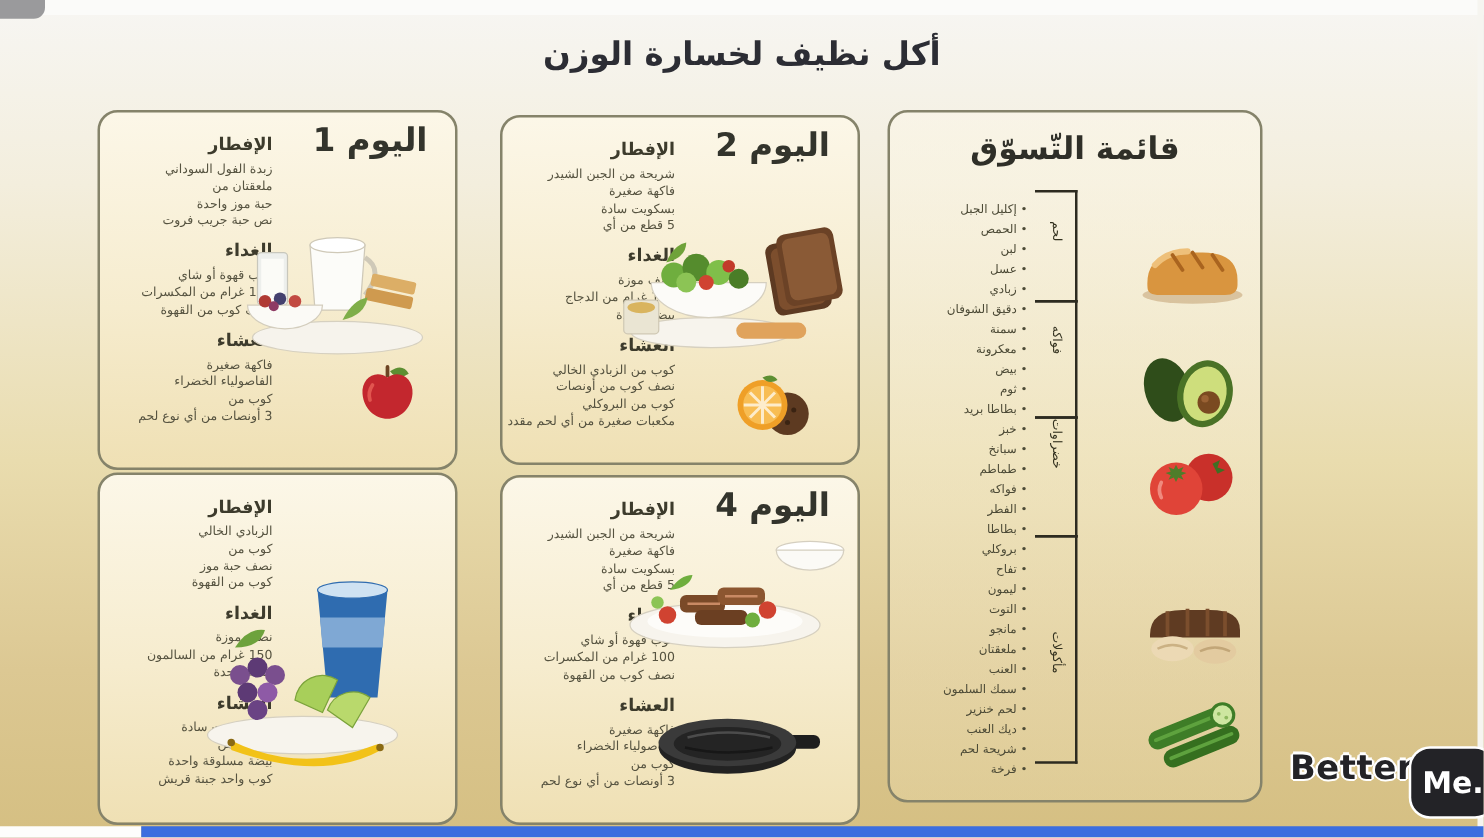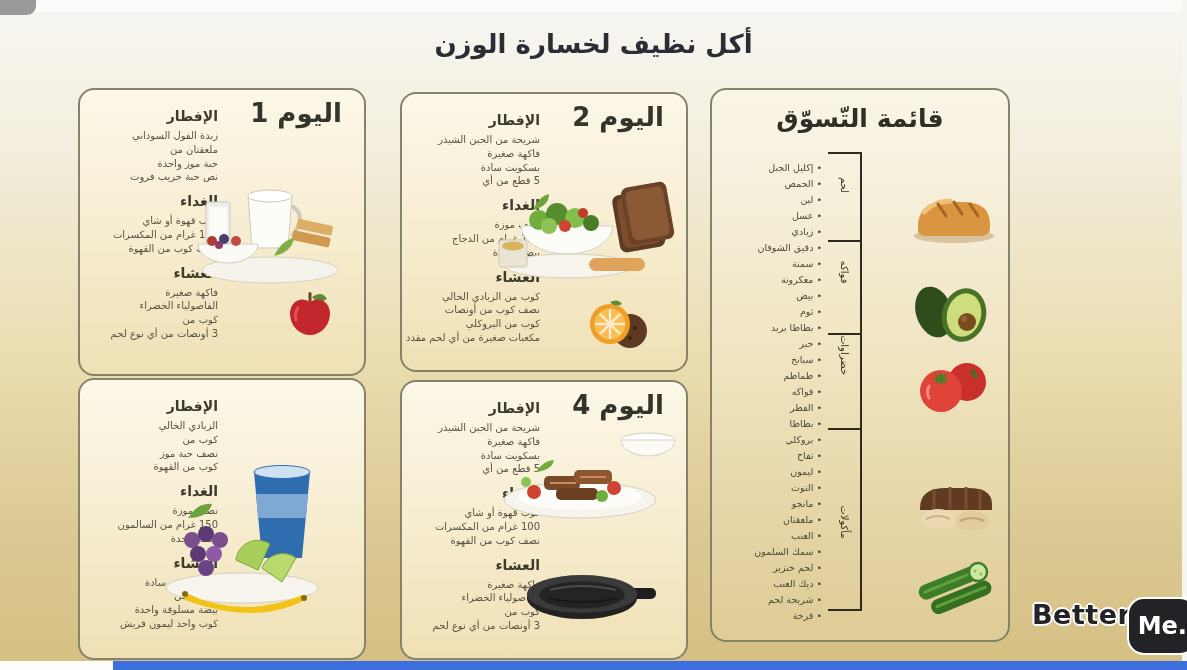--- a/index.html
+++ b/index.html
@@ -178,21 +178,21 @@
         <h3 class="meal-label">الغداء</h3>
         <p class="meal-line">نصف موزة</p>
         <p class="meal-line">150 غرام من السالمون</p>
         <p class="meal-line">بيضة واحدة</p>
       </div>
       <div class="meal">
         <h3 class="meal-label">العشاء</h3>
         <p class="meal-line">أي بسكويت سادة</p>
         <p class="meal-line">5 قطع من</p>
         <p class="meal-line">بيضة مسلوقة واحدة</p>
-        <p class="meal-line">كوب واحد ليمون قريش</p>
+        <p class="meal-line">كوب واحد جبنة قريش</p>
       </div>
     </div>
     <svg class="illus" style="left:78px;top:80px" width="180" height="156" viewBox="0 0 180 156">
       <path d="M96 12 h56 l-8 86 h-40 z" fill="#2f6cb0"></path>
       <path d="M98 34 h52 l-2 24 h-48 z" fill="#7fa8d4"></path>
       <ellipse cx="124" cy="12" rx="28" ry="6.5" fill="#cfe2f2" stroke="#2f6cb0"></ellipse>
       <ellipse cx="84" cy="128" rx="76" ry="15" fill="#f7f4ed" stroke="#d6d0c0"></ellipse>
       <path d="M30 58 q10 -16 24 -14 q-4 14 -24 14" fill="#6da23c"></path>
       <circle cx="34" cy="80" r="8" fill="#7a4f8e"></circle>
         <circle cx="48" cy="74" r="8" fill="#5d3a75"></circle>

